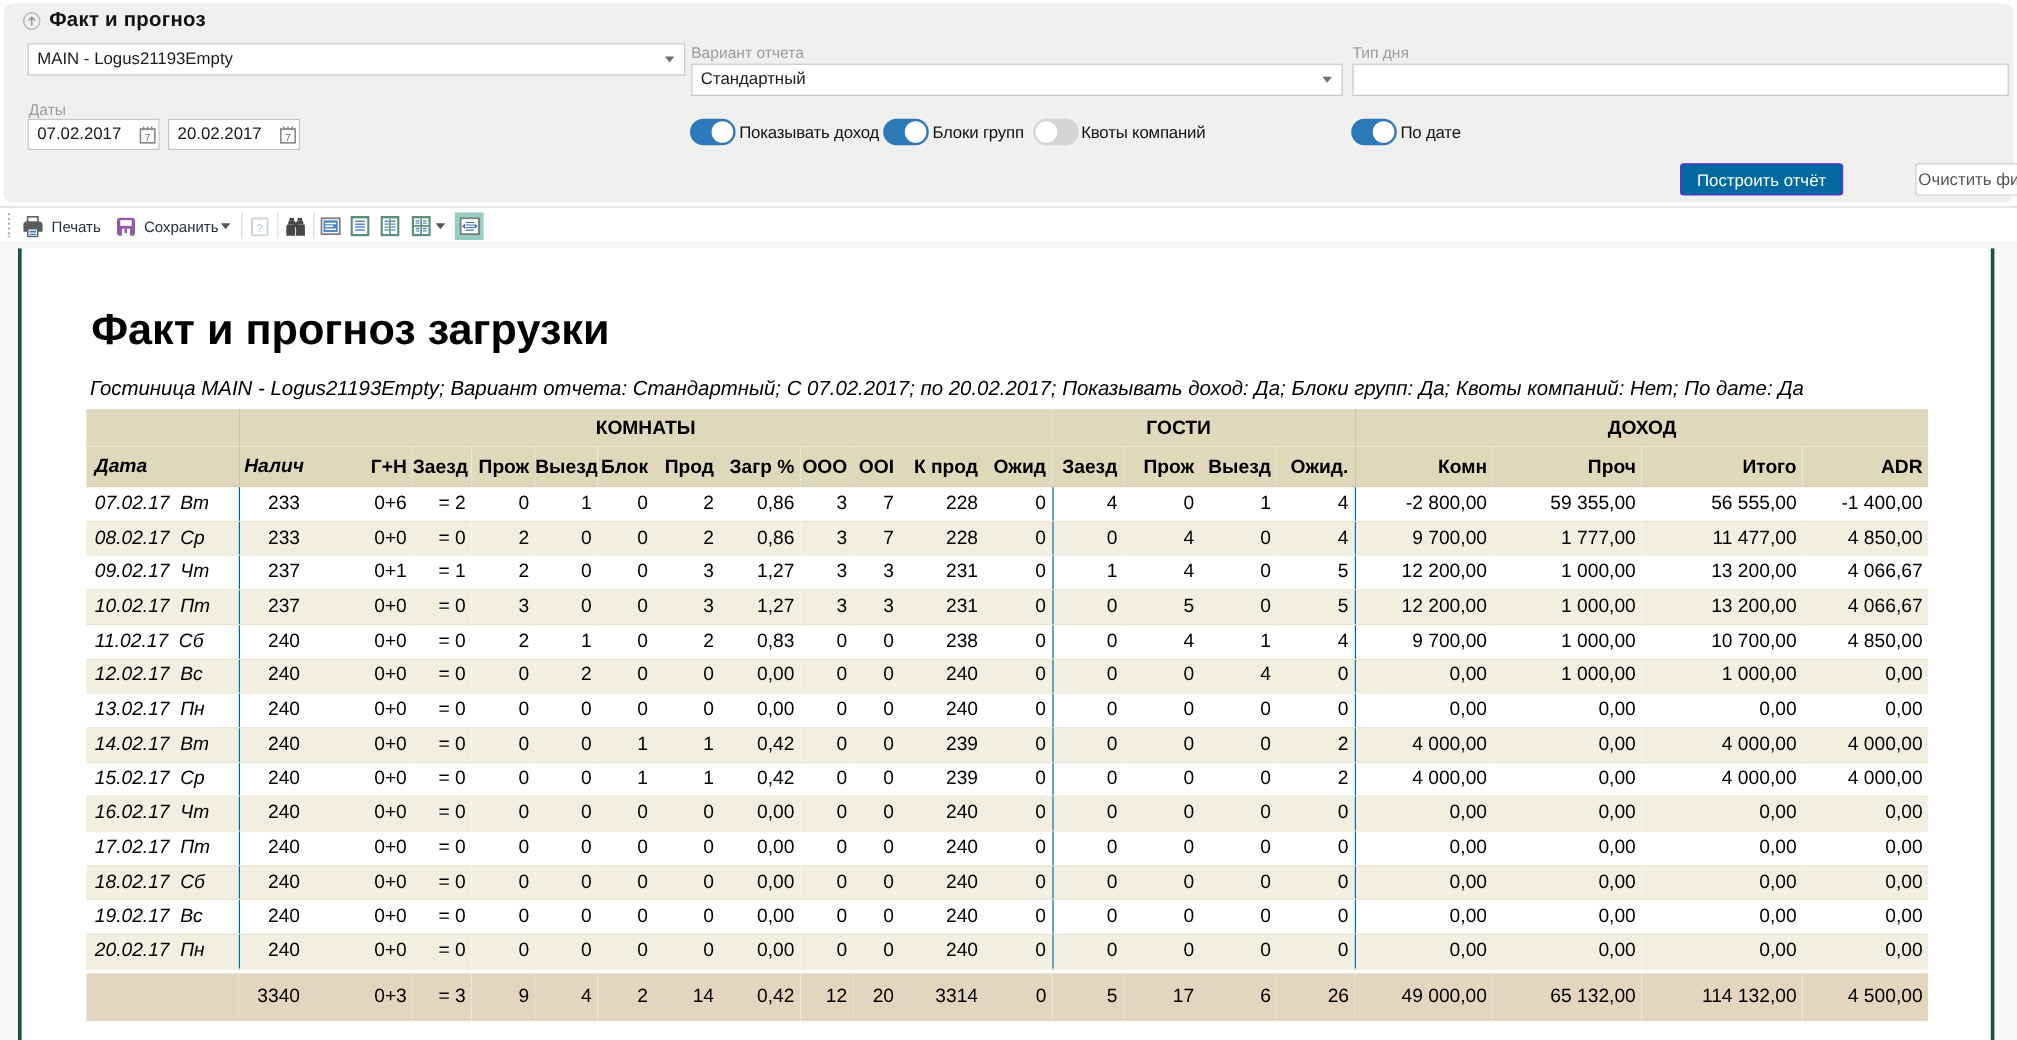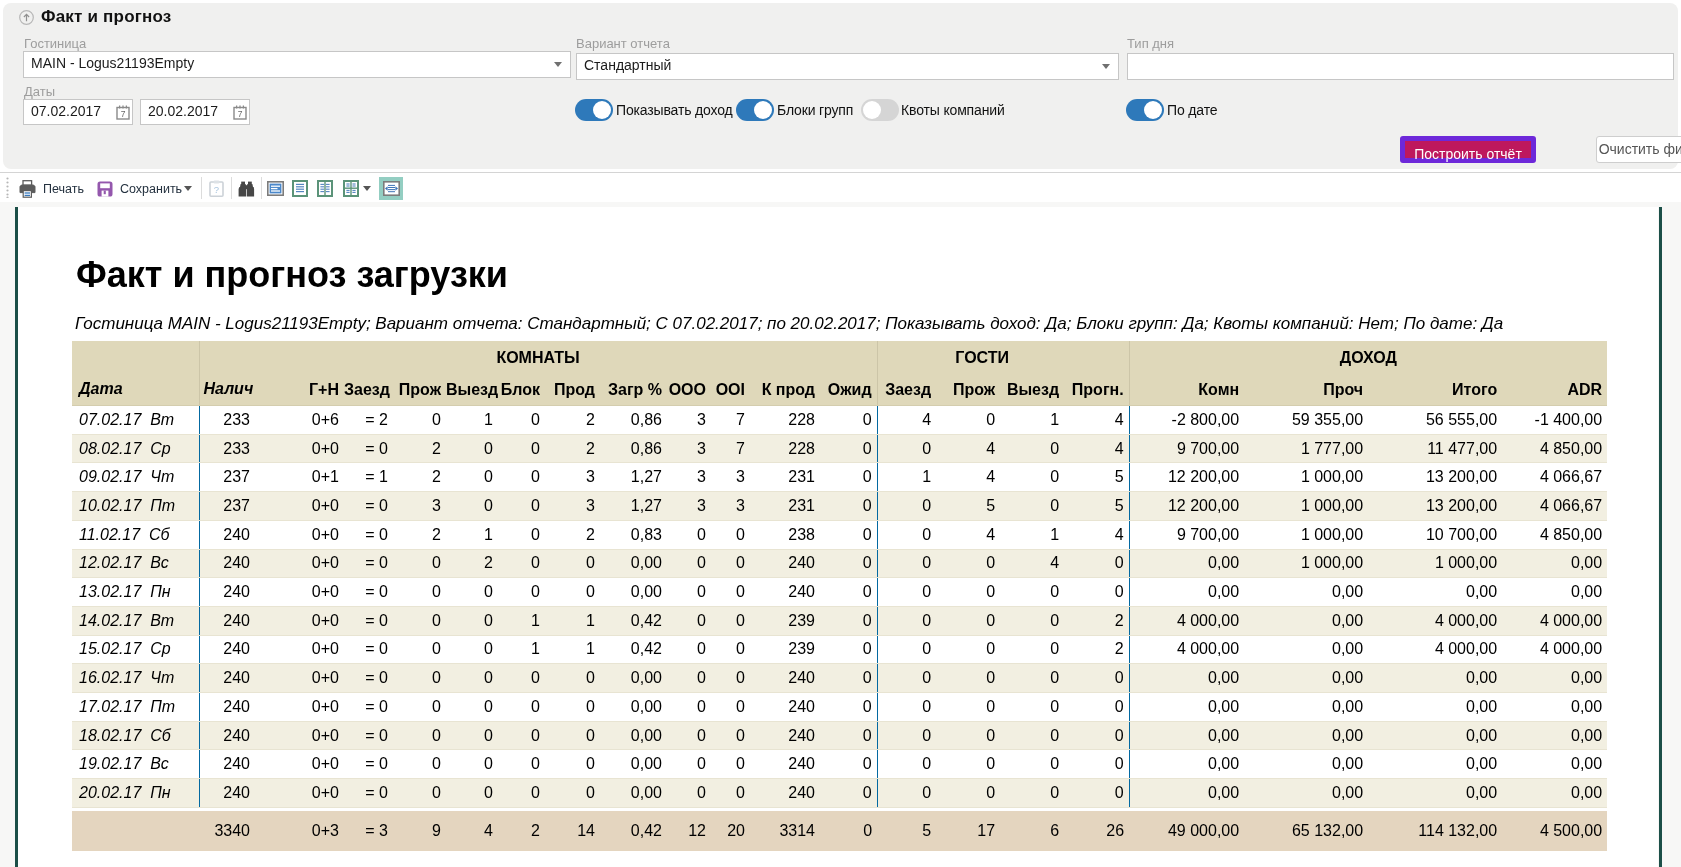--- a/index.html
+++ b/index.html
@@ -14,21 +14,21 @@
   .flabel{font-size:13px;color:#9d9d9d;}
   .inp{background:#fff;border:1px solid #c6c6c6;box-sizing:border-box;font-size:14px;color:#1b1b1b;}
   .inp .txt{position:absolute;left:7px;top:3px;}
   .sel-arrow{position:absolute;right:8px;top:10px;width:0;height:0;border-left:4px solid transparent;border-right:4px solid transparent;border-top:5px solid #707070;}
   .toggle{width:38px;height:22px;border-radius:11px;}
   .ton{background:#2e79ba;}
   .toff{background:#d5d5d5;}
   .knob{position:absolute;top:2px;width:18px;height:18px;border-radius:50%;background:#fff;}
   .tlabel{font-size:14px;color:#111;top:102px;letter-spacing:-0.15px;}
   .btn{box-sizing:border-box;height:27px;border-radius:3px;font-size:14px;text-align:center;line-height:25px;}
-  .btn-green{background:#be185d;color:#fff;border:5px solid #6d28d9;line-height:26px;}
+  .btn-green{background:#0369a1;color:#fff;border:1px solid #6d28d9;line-height:26px;}
   .btn-white{background:#fff;color:#555;border:1px solid #cecece;}
 
   
   .toolbar{left:0;top:172px;width:1681px;height:29px;background:#fff;border-top:1px solid #d4d4d4;border-bottom:1px solid #d4d4d4;}
   .tbtext{font-size:12.5px;color:#24313f;top:182px;}
   .tsep{width:1px;height:22px;background:#dcdcdc;top:4px;}
   .caret{width:0;height:0;border-left:4px solid transparent;border-right:4px solid transparent;border-top:5px solid #555;top:186px;}
 
   
   .report-bg{left:0;top:202px;width:1681px;height:665px;background:#f7f7f6;}
@@ -54,21 +54,21 @@
 <div id="app">
 
   <div class="abs panel"></div>
   <svg class="abs" style="left:19px;top:10px;" width="15" height="15" viewBox="0 0 15 15">
     <circle cx="7.5" cy="7.5" r="6.8" fill="none" stroke="#b7b7b7" stroke-width="1.2"></circle>
     <path d="M7.5 11.2 L7.5 4.6 M4.9 7 L7.5 4.4 L10.1 7" fill="none" stroke="#909090" stroke-width="1.2"></path>
   </svg>
   <div class="abs ptitle">Факт и прогноз</div>
 
   <div class="abs flabel" style="left:24px;top:36px;">Гостиница</div>
-  <div class="abs inp" style="left:23px;top:51px;width:548px;height:27px;">
+  <div class="abs inp" style="left:23px;top:36px;width:548px;height:27px;">
     <span class="txt">MAIN - Logus21193Empty</span>
       <span class="sel-arrow"></span>
   </div>
   <div class="abs flabel" style="left:576px;top:36px;">Вариант отчета</div>
   <div class="abs inp" style="left:576px;top:53px;width:543px;height:27px;">
     <span class="txt">Стандартный</span>
       <span class="sel-arrow"></span>
   </div>
   <div class="abs flabel" style="left:1127px;top:36px;">Тип дня</div>
   <div class="abs inp" style="left:1127px;top:53px;width:547px;height:27px;"></div>
@@ -272,21 +272,21 @@
             <td>Блок</td>
             <td>Прод</td>
       <td>Загр %</td>
             <td>ООО</td>
             <td>ООI</td>
             <td>К прод</td>
             <td class="bR">Ожид</td>
       <td>Заезд</td>
             <td>Прож</td>
             <td>Выезд</td>
-            <td class="bR">Прогн.</td>
+            <td class="bR">Ожид.</td>
       <td>Комн</td>
             <td>Проч</td>
             <td>Итого</td>
             <td>ADR</td>
     </tr>
     <tr class="r0">
             <td class="dt bRl">07.02.17&nbsp;&nbsp;Вт</td>
             <td>233</td>
             <td>0+6</td>
             <td>= 2</td>

